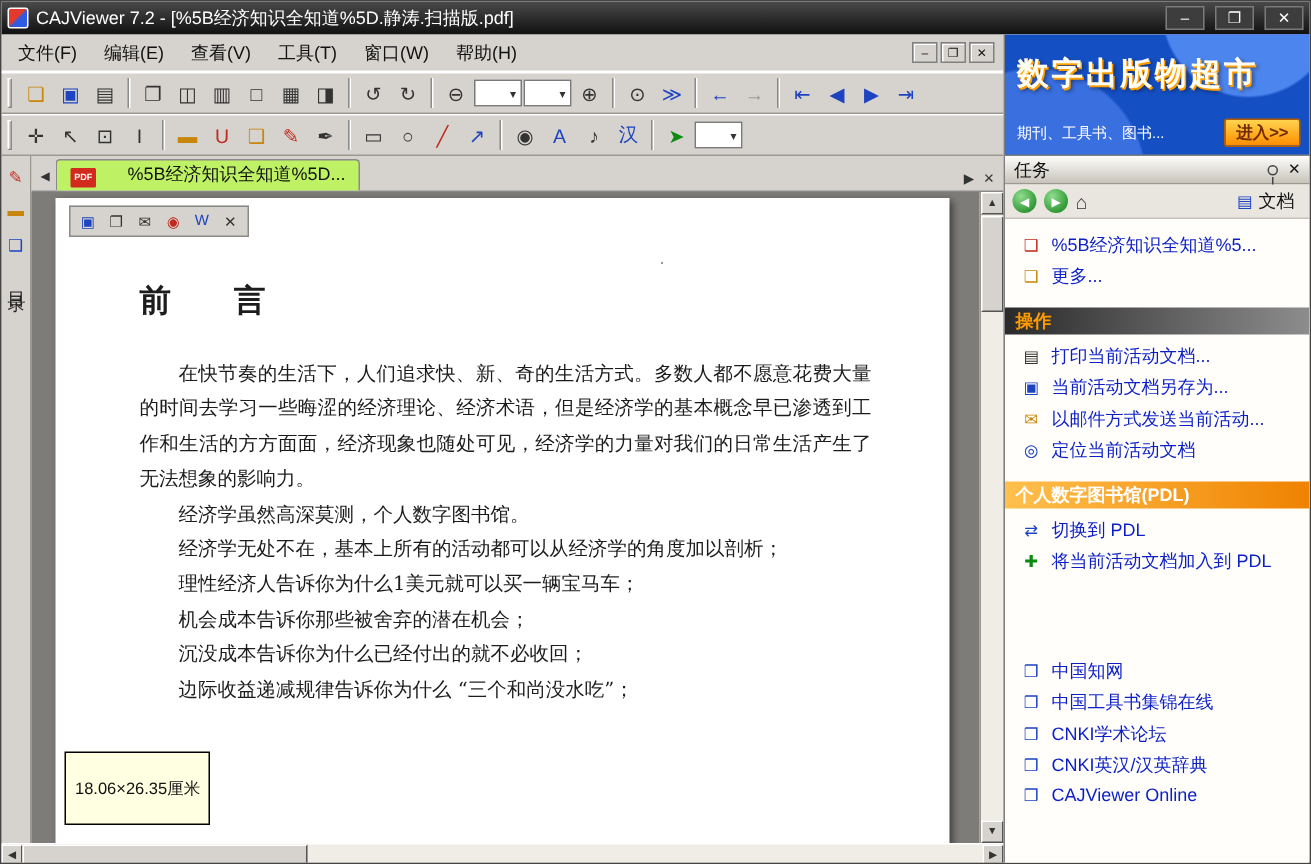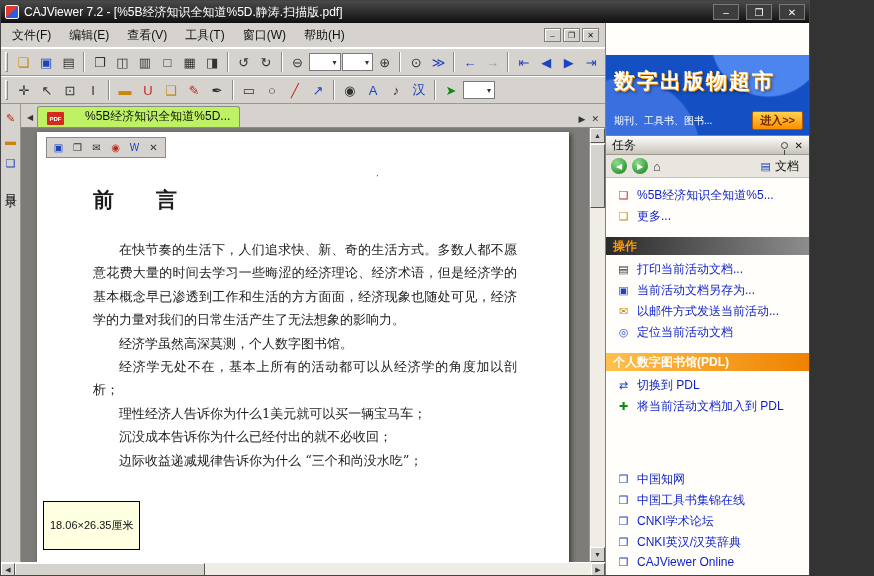--- a/index.html
+++ b/index.html
@@ -1,17 +1,17 @@
 <!DOCTYPE html>
 <html><head>
 <meta charset="utf-8">
 <style>
   html,body{margin:0;padding:0;background:#333;}
   *{box-sizing:border-box;}
-  .app{width:810px;height:576px;position:relative;overflow:hidden;background:#d6d3ce;
+  .app{width:874px;height:576px;position:relative;overflow:hidden;background:#d6d3ce;
        font-family:"Liberation Sans",sans-serif;font-size:12px;color:#111;border:1px solid #444;}
 
   
   .titlebar{height:22px;display:flex;align-items:center;gap:5px;padding:0 4px;
             background:linear-gradient(#4a4a4a,#101010);color:#fff;}
   .app-icon{width:14px;height:14px;border-radius:2px;
             background:linear-gradient(135deg,#e23b2e 0 45%,#2e5be2 55% 100%);
             border:1px solid #fff;flex:0 0 auto;}
   .title-text{font-size:12px;white-space:nowrap;overflow:hidden;text-overflow:ellipsis;flex:1;}
   .win-btn{width:26px;height:16px;margin-left:2px;background:#3d3d3d;border:1px solid #7a7a7a;
@@ -39,21 +39,21 @@
           font-size:13px;cursor:default;}
   .tb-btn.sep{width:2px;height:20px;border-left:1px solid #8a8a8a;border-right:1px solid #fff;margin:0 3px;}
   .tb-btn.combo{width:32px;height:18px;background:#fff;border:1px solid #7a7a7a;
                 justify-content:flex-end;font-size:8px;padding:0 3px;color:#333;}
   .c-gold{color:#c8860a}.c-blue{color:#1d43c0}.c-dark{color:#333}
   .c-red{color:#c02a1e}.c-green{color:#0c8a12}.c-gray{color:#9a9a9a}
 
   
   .banner{height:81px;position:relative;padding:8px 8px 20px;color:#fff;border-bottom:1px solid #808080;
           background:radial-gradient(circle at 80% -20%,#4d85ef 0 30%,transparent 31%),
-                     radial-gradient(circle at 10% 120%,#3a6fe0 0 35%,transparent 36%),#1450c4;margin-top:32px;}
+                     radial-gradient(circle at 10% 120%,#3a6fe0 0 35%,transparent 36%),#1450c4;}
   .banner-title{font-size:21px;font-weight:bold;letter-spacing:2px;margin-top:4px;
                 color:#fffdf0;text-shadow:1px 1px 0 #ff9c00,2px 2px 3px rgba(0,0,0,.5);}
   .banner-bottom{position:absolute;left:8px;right:6px;bottom:5px;display:flex;align-items:center;justify-content:space-between;}
   .banner-sub{font-size:10px;color:#fff;}
   .banner-btn{background:linear-gradient(#ffd34e,#ff8d00);color:#702c00;font-weight:bold;font-size:11px;
               padding:1px 7px;border:1px solid #b35900;border-radius:2px;cursor:pointer;}
 
   
   .main-row{flex:1;display:flex;min-height:0;}
   .left-strip{width:20px;background:#d6d3ce;border-right:1px solid #9b9890;display:flex;
@@ -364,20 +364,21 @@
                   </span>
               </div>
               <span class="speck">·</span>
               <div class="page-inner">
                 <div class="page-title">前　　言</div>
                 <div>
                   <p class="para">在快节奏的生活下，人们追求快、新、奇的生活方式。多数人都不愿意花费大量的时间去学习一些晦涩的经济理论、经济术语，但是经济学的基本概念早已渗透到工作和生活的方方面面，经济现象也随处可见，经济学的力量对我们的日常生活产生了无法想象的影响力。</p>
                     <p class="para">经济学虽然高深莫测，个人数字图书馆。</p>
                     <p class="para">经济学无处不在，基本上所有的活动都可以从经济学的角度加以剖析；</p>
                     <p class="para">理性经济人告诉你为什么1美元就可以买一辆宝马车；</p>
+                    <p class="para">机会成本告诉你那些被舍弃的潜在机会；</p>
                     <p class="para">沉没成本告诉你为什么已经付出的就不必收回；</p>
                     <p class="para">边际收益递减规律告诉你为什么 “三个和尚没水吃”；</p>
                 </div>
               </div>
             </div>
 
             <div class="vscroll">
               <span class="vs-btn">▲</span>
               <div class="vs-thumb"></div>
               <span class="vs-btn down">▼</span>

